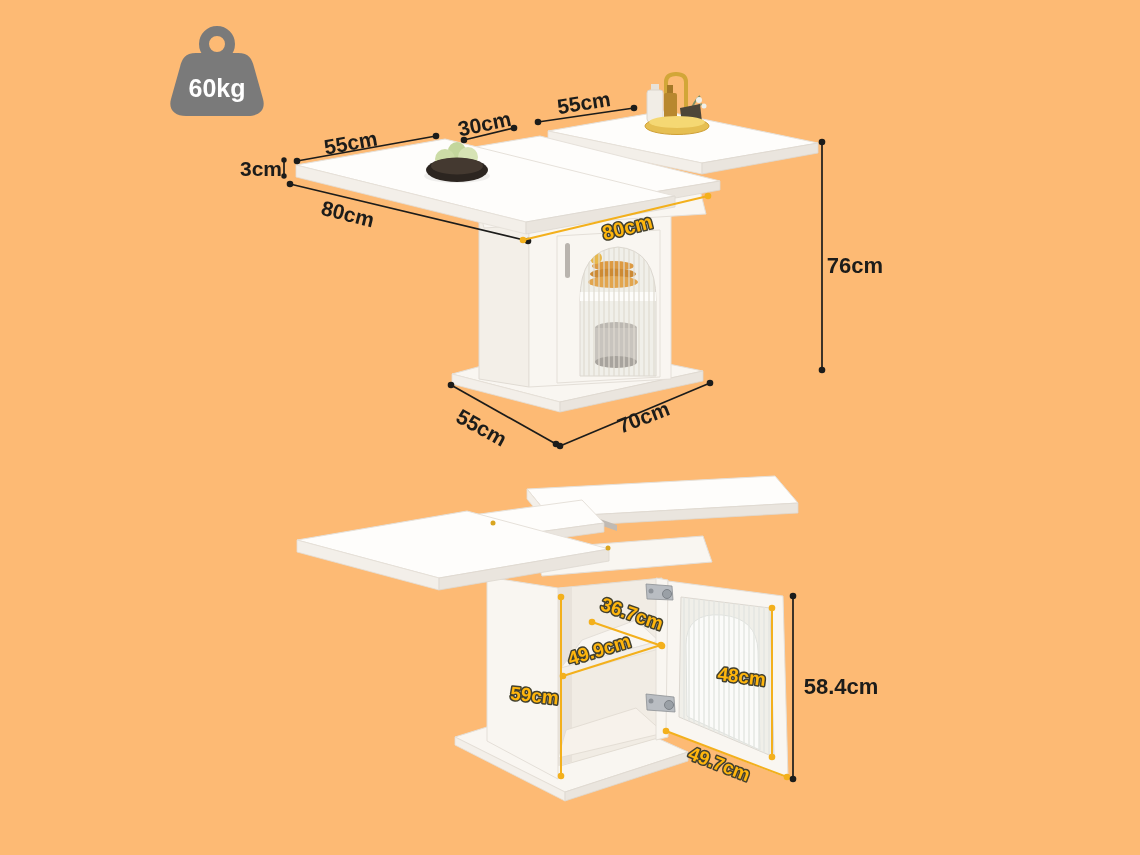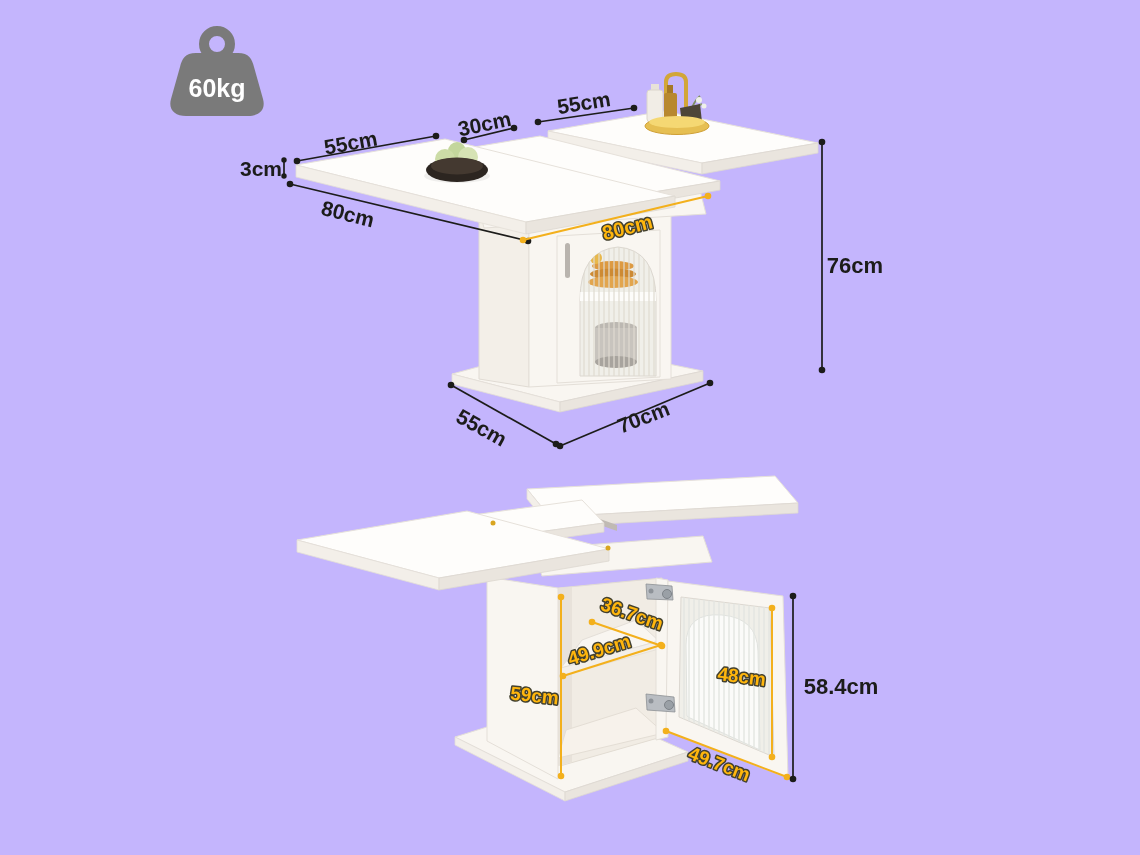--- a/index.html
+++ b/index.html
@@ -1,16 +1,16 @@
 <!DOCTYPE html>
 <html><head>
 <meta charset="utf-8">
 <style>
   html,body{margin:0;padding:0;background:#ffffff;}
-  .canvas{position:relative;width:1140px;height:855px;background:#c4b5fd;overflow:hidden;
+  .canvas{position:relative;width:1140px;height:855px;background:#fdba74;overflow:hidden;
           font-family:"Liberation Sans", sans-serif;}
   svg{position:absolute;left:0;top:0;}
   
   .dim-black{font-weight:bold;font-size:22px;fill:#1c1c1a;text-anchor:middle;}
   .dim-black-sm{font-weight:bold;font-size:21px;fill:#1c1c1a;text-anchor:middle;}
   .dim-yellow{font-weight:bold;font-size:19px;fill:#ffb60d;stroke:#42402f;stroke-width:3px;
               paint-order:stroke;stroke-linejoin:round;text-anchor:middle;}
   .dim-yellow-lg{font-size:20px;}
   
   .dl{stroke:#1c1c1a;stroke-width:1.7;fill:none;}

